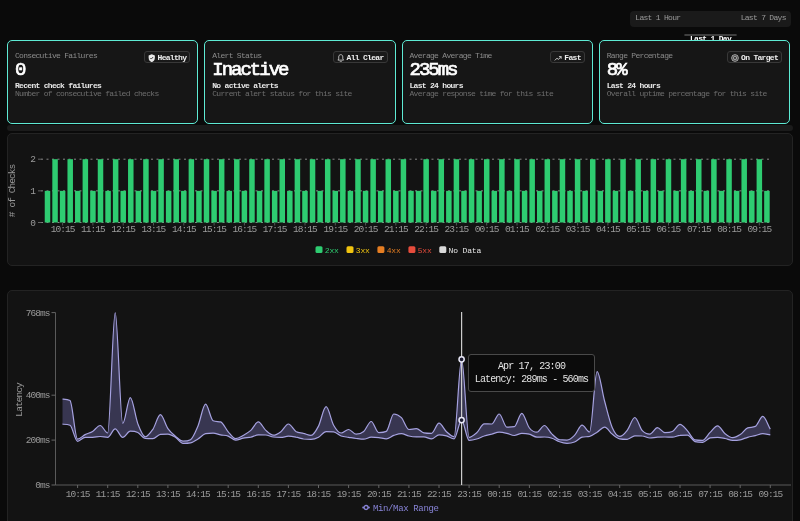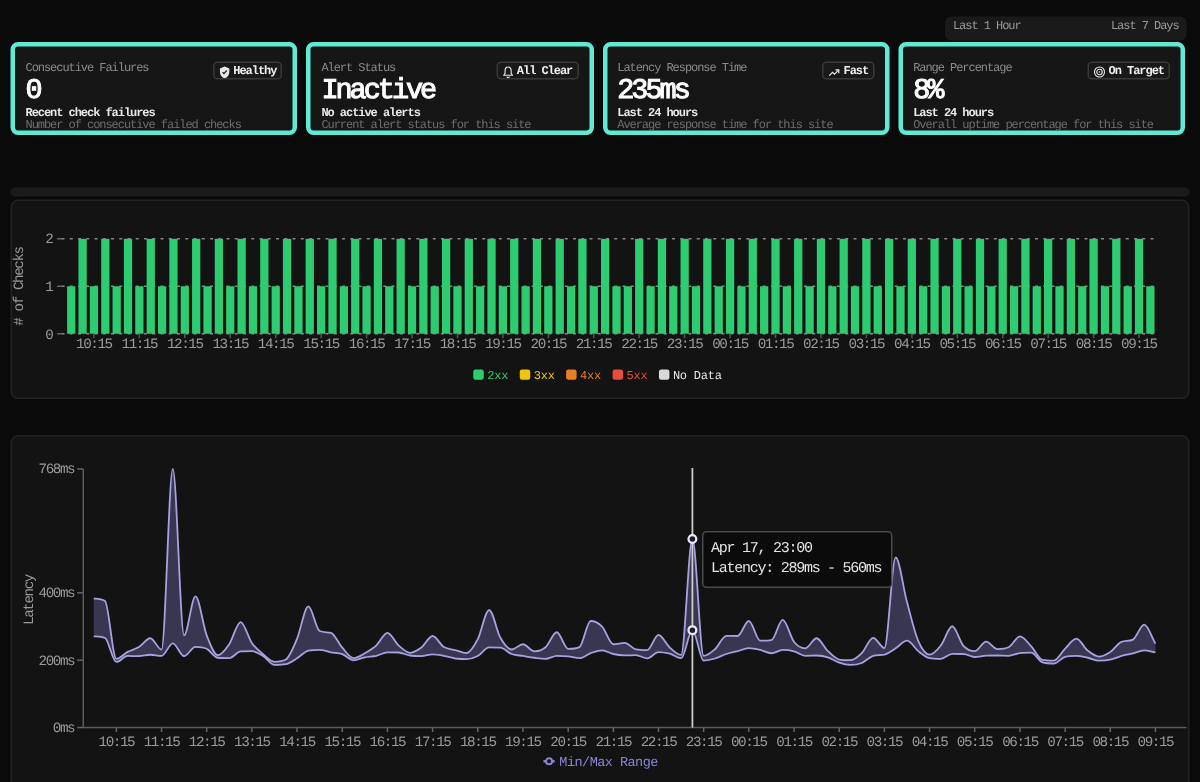--- a/index.html
+++ b/index.html
@@ -1,30 +1,30 @@
 <!DOCTYPE html>
 <html><head><meta charset="utf-8"><style>
 * { margin:0; padding:0; box-sizing:border-box; }
 html,body { width:800px; height:521px; background:#0a0a0a; font-family:"Liberation Mono", monospace; overflow:hidden; }
 .seg { position:absolute; left:630px; top:11px; width:161px; height:16px; background:#1a1a1a; border-radius:4px; display:flex; padding:2px; }
 .seg div { flex:1; font-size:8px; letter-spacing:-0.7px; color:#9b9b9b; text-align:center; line-height:10px; }
 .seg div.on { background:#2e2e2e; border:1px solid #3f3f3f; border-radius:3px; color:#fff; font-weight:bold; line-height:8px;margin-top:21px; }
-.card { position:absolute; top:28px; width:191.25px; height:62px; background:#161616; border:3px solid #5eead4; border-radius:5px; }
+.card { position:absolute; top:40px; width:191.25px; height:84px; background:#161616; border:1px solid #5eead4; border-radius:5px; }
 .ct { position:absolute; left:7px; top:10px; font-size:8px; letter-spacing:-0.7px; color:#8b8b8b; }
 .badge { position:absolute; right:7px; top:10px; height:12px; border:1px solid #383838; border-radius:3px; background:#191919; font-size:8px; letter-spacing:-0.7px; color:#efefef; font-weight:bold; padding:0 3px; display:flex; align-items:flex-end; gap:2px; }
 .bi { display:flex; align-items:center; }
 .cv { position:absolute; left:7px; top:20px; font-size:19px; line-height:19px; font-weight:normal; -webkit-text-stroke:0.7px #fff; color:#fff; }
 .cs { position:absolute; left:7px; top:40px; font-size:8px; letter-spacing:-0.7px; font-weight:bold; color:#e8e8e8; }
 .cd { position:absolute; left:7px; top:47.5px; font-size:8px; letter-spacing:-0.7px; color:#6e6e6e; }
 .strip { position:absolute; left:7px; top:125px; width:786px; height:6px; background:#1b1b1b; border-radius:3px; }
 .panel { position:absolute; left:7px; width:786px; background:#131313; border:1px solid #232323; border-radius:5px; }
 .tick { font-size:9.5px; letter-spacing:-0.95px; fill:#9a9a9a; font-family:"Liberation Mono", monospace; }
 .mleg { font-size:9px; letter-spacing:-0.35px; font-family:"Liberation Mono", monospace; }
 .leg { font-size:8px; letter-spacing:-0.15px; font-family:"Liberation Mono", monospace; }
-.tip { position:absolute; left:468px; top:354px; width:127px; height:38px; background:#0b0b0b; border:1px solid #4a4a4a; border-radius:3px; padding:6px 5px 0 5px; z-index:5; white-space:nowrap; }
+.tip { position:absolute; left:468px; top:354px; width:127px; height:38px; background:#0b0b0b; border:1px solid #4a4a4a; border-radius:3px; padding:6px 5px 0 5px; z-index:5; white-space:nowrap;text-align:center; }
 .tip .l1 { font-size:10px; letter-spacing:-0.84px; color:#e3e3e3; }
 .tip .l2 { font-size:10px; letter-spacing:-0.84px; color:#e3e3e3; margin-top:1.5px; }
 </style></head><body>
 <div class="seg">
     <div>Last 1 Hour</div>
     <div class="on">Last 1 Day</div>
     <div>Last 7 Days</div>
   </div>
 <div class="card" style="left:7px">
 <div class="ct">Consecutive Failures</div>
@@ -44,21 +44,21 @@
         <svg width="7.5" height="8.5" viewBox="0 0 24 27">
           <path d="M12 2 C7.5 2 5.5 5.5 5.5 9.5 V15.5 L3 19.5 H21 L18.5 15.5 V9.5 C18.5 5.5 16.5 2 12 2 Z" fill="none" stroke="#e8e8e8" stroke-width="2.4"></path>
           <path d="M9.5 22.5 a2.5 2.5 0 0 0 5 0" fill="none" stroke="#e8e8e8" stroke-width="2.2"></path>
         </svg>
       </span>All Clear</div>
 <div class="cv" style="letter-spacing:-2px">Inactive</div>
 <div class="cs">No active alerts</div>
 <div class="cd">Current alert status for this site</div>
 </div>
 <div class="card" style="left:401.5px">
-<div class="ct">Latency Response Time</div>
+<div class="ct">Average Average Time</div>
 <div class="badge"><span class="bi">
         <svg width="8" height="7" viewBox="0 0 24 22">
           <path d="M2 17 L9 10 L13 14 L22 5" stroke="#e8e8e8" stroke-width="2.6" fill="none"></path>
           <path d="M15 5 H22 V12" stroke="#e8e8e8" stroke-width="2.6" fill="none"></path>
         </svg>
       </span>Fast</div>
 <div class="cv" style="letter-spacing:-2px">235ms</div>
 <div class="cs">Last 24 hours</div>
 <div class="cd">Average response time for this site</div>
 </div>

